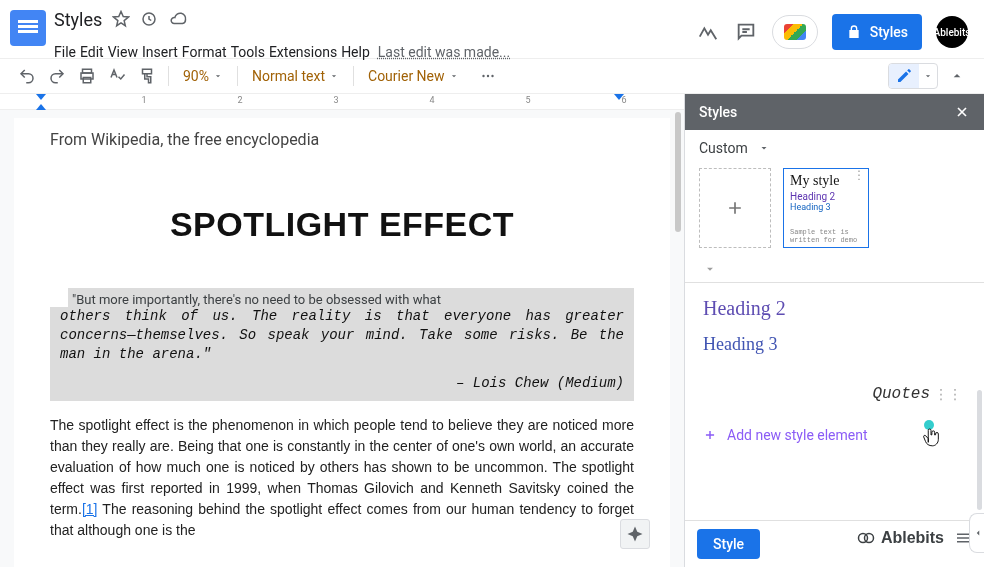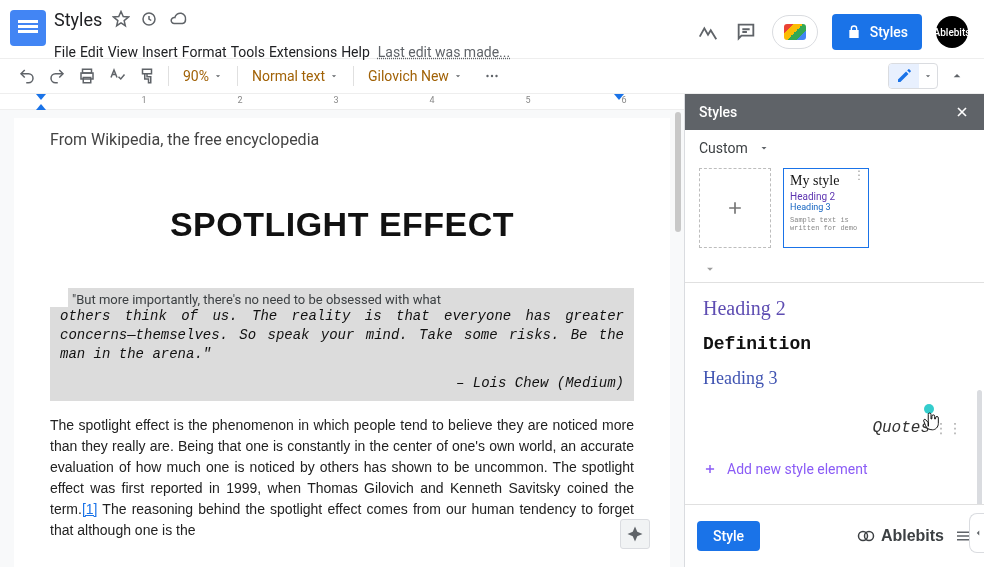--- a/index.html
+++ b/index.html
@@ -287,21 +287,21 @@
     width: 86px; height: 80px;
     border: 1px solid #1a73e8;
     padding: 4px 6px;
     position: relative;
     font-size: 9px;
     color: #5f6368;
   }
   .preset-card .t1 { font-family: Georgia, serif; font-size: 14px; color:#111; }
   .preset-card .t2 { color:#5e35b1; font-size:10px; margin-top:2px;}
   .preset-card .t3 { color:#1565c0; font-size:9px; }
-  .preset-card .t4 { font-size:7px; color:#888; margin-top:4px; line-height:1.2; font-family:'Courier New',monospace;}
+  .preset-card .t4 { font-size:7px; color:#888; margin-top:16px; line-height:1.2; font-family:'Courier New',monospace;}
   .preset-card .dots {
     position:absolute; top:3px; right:3px; color:#9e9e9e; font-size:12px; line-height:6px;
   }
   .panel-divider-chev {
     text-align: right;
     padding: 4px 18px 0;
     color: #9e9e9e;
   }
   .panel-sep { height:1px; background:#e0e0e0; margin: 6px 0 14px; }
   .style-list { padding: 0 18px; }
@@ -338,22 +338,22 @@
   }
   .grip-dots { color:#aaa; font-size:14px; line-height:8px; }
   .add-style-row {
     color: #8b5cf6;
     font-size: 14px;
     display:flex; align-items:center; gap:10px;
     padding: 6px 18px 10px;
   }
   .panel-footer {
     border-top: 1px solid #e0e0e0;
-    display:flex; align-items:center;
-    padding: 16px 12px;
+    display:flex; align-items:flex-start;
+    padding: 8px 12px;
     gap: 10px;
   }
   .style-btn {
     background: #1a73e8;
     color: #fff;
     border-radius: 4px;
     padding: 7px 16px;
     font-size: 14px;
     font-weight: 500;
   }
@@ -499,21 +499,21 @@
   </div>
   <div class="tb-sep"></div>
   <div class="tb-dd">
     <span>Normal text</span>
     <svg width="10" height="10" viewBox="0 0 24 24" fill="currentColor">
         <path d="M7 10l5 5 5-5z"></path>
       </svg>
   </div>
   <div class="tb-sep"></div>
   <div class="tb-dd">
-    <span>Gilovich New</span>
+    <span>Courier New</span>
     <svg width="10" height="10" viewBox="0 0 24 24" fill="currentColor">
         <path d="M7 10l5 5 5-5z"></path>
       </svg>
   </div>
   <div class="tb-btn" style="margin-left:6px;">
     <svg width="18" height="18" viewBox="0 0 24 24" fill="currentColor">
         <circle cx="6" cy="12" r="1.6"></circle>
         <circle cx="12" cy="12" r="1.6"></circle>
         <circle cx="18" cy="12" r="1.6"></circle>
       </svg>
@@ -611,21 +611,20 @@
       </div>
       <div class="panel-divider-chev">
         <svg width="14" height="14" viewBox="0 0 24 24" fill="currentColor">
             <path d="M7 10l5 5 5-5z"></path>
           </svg>
       </div>
       <div class="panel-sep"></div>
 
       <div class="style-list">
         <div class="style-h2">Heading 2</div>
-        <div class="style-def">Definition</div>
         <div class="style-h3">Heading 3</div>
         <div class="style-quotes-row">
           <span class="style-quotes">Quotes</span>
           <span class="grip-dots">⋮⋮</span>
         </div>
       </div>
 
       <div class="add-style-row">
         <svg width="14" height="14" viewBox="0 0 24 24" fill="none" stroke="currentColor" stroke-width="2.5">
             <path d="M12 5v14M5 12h14"></path>

